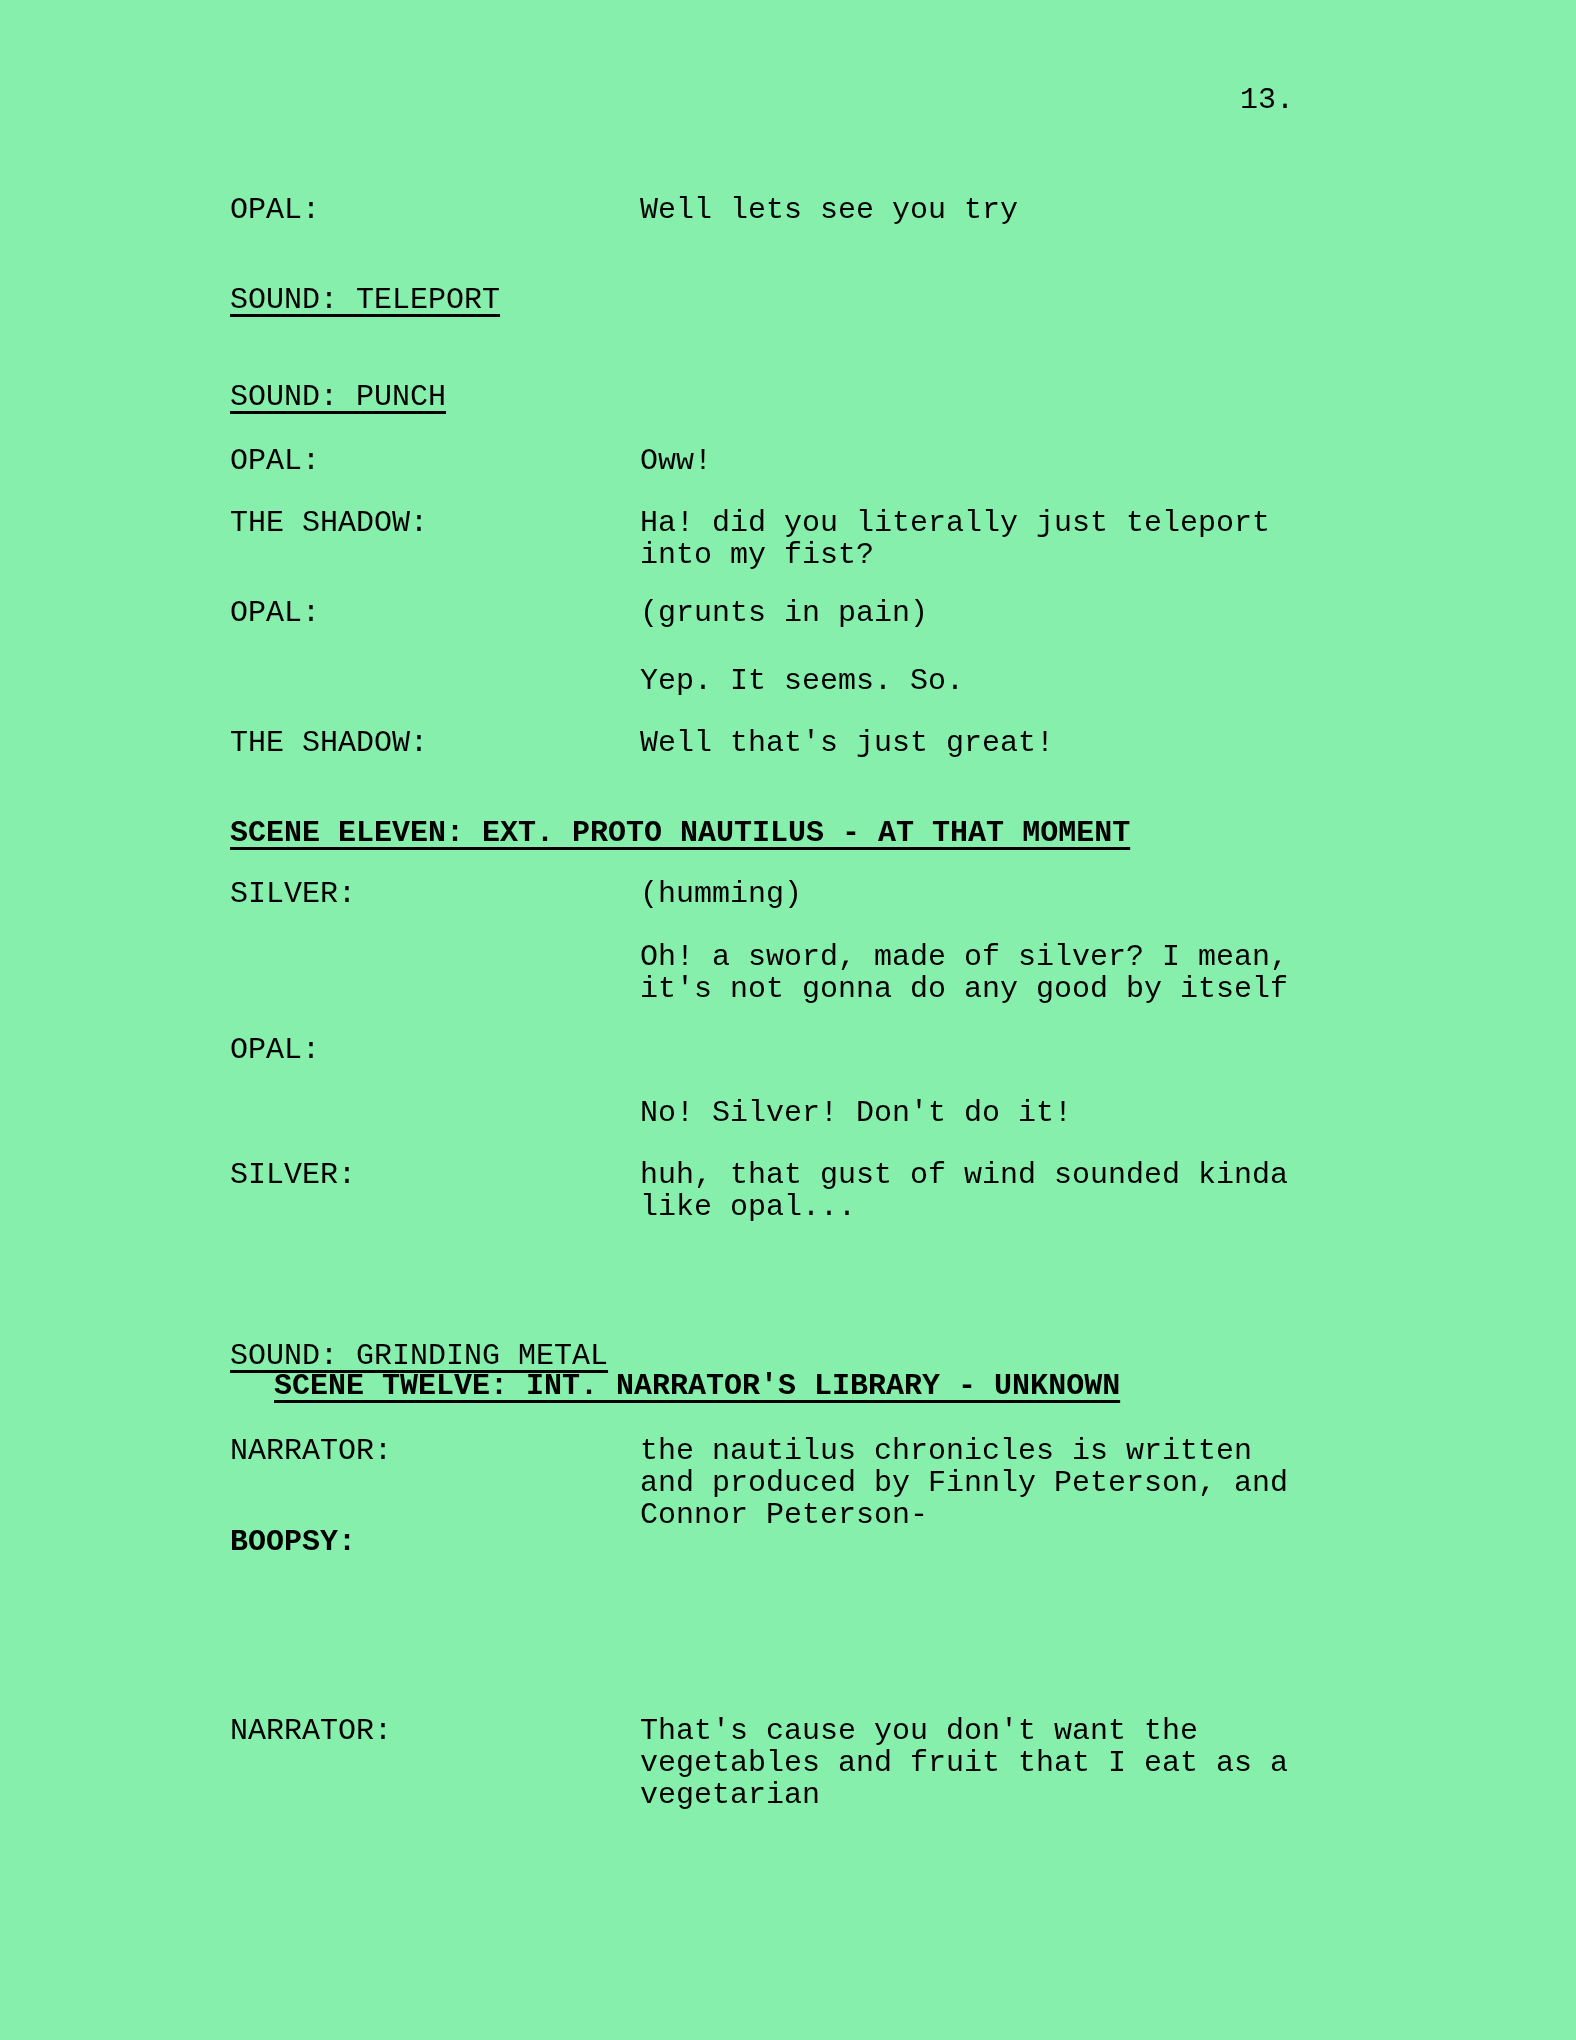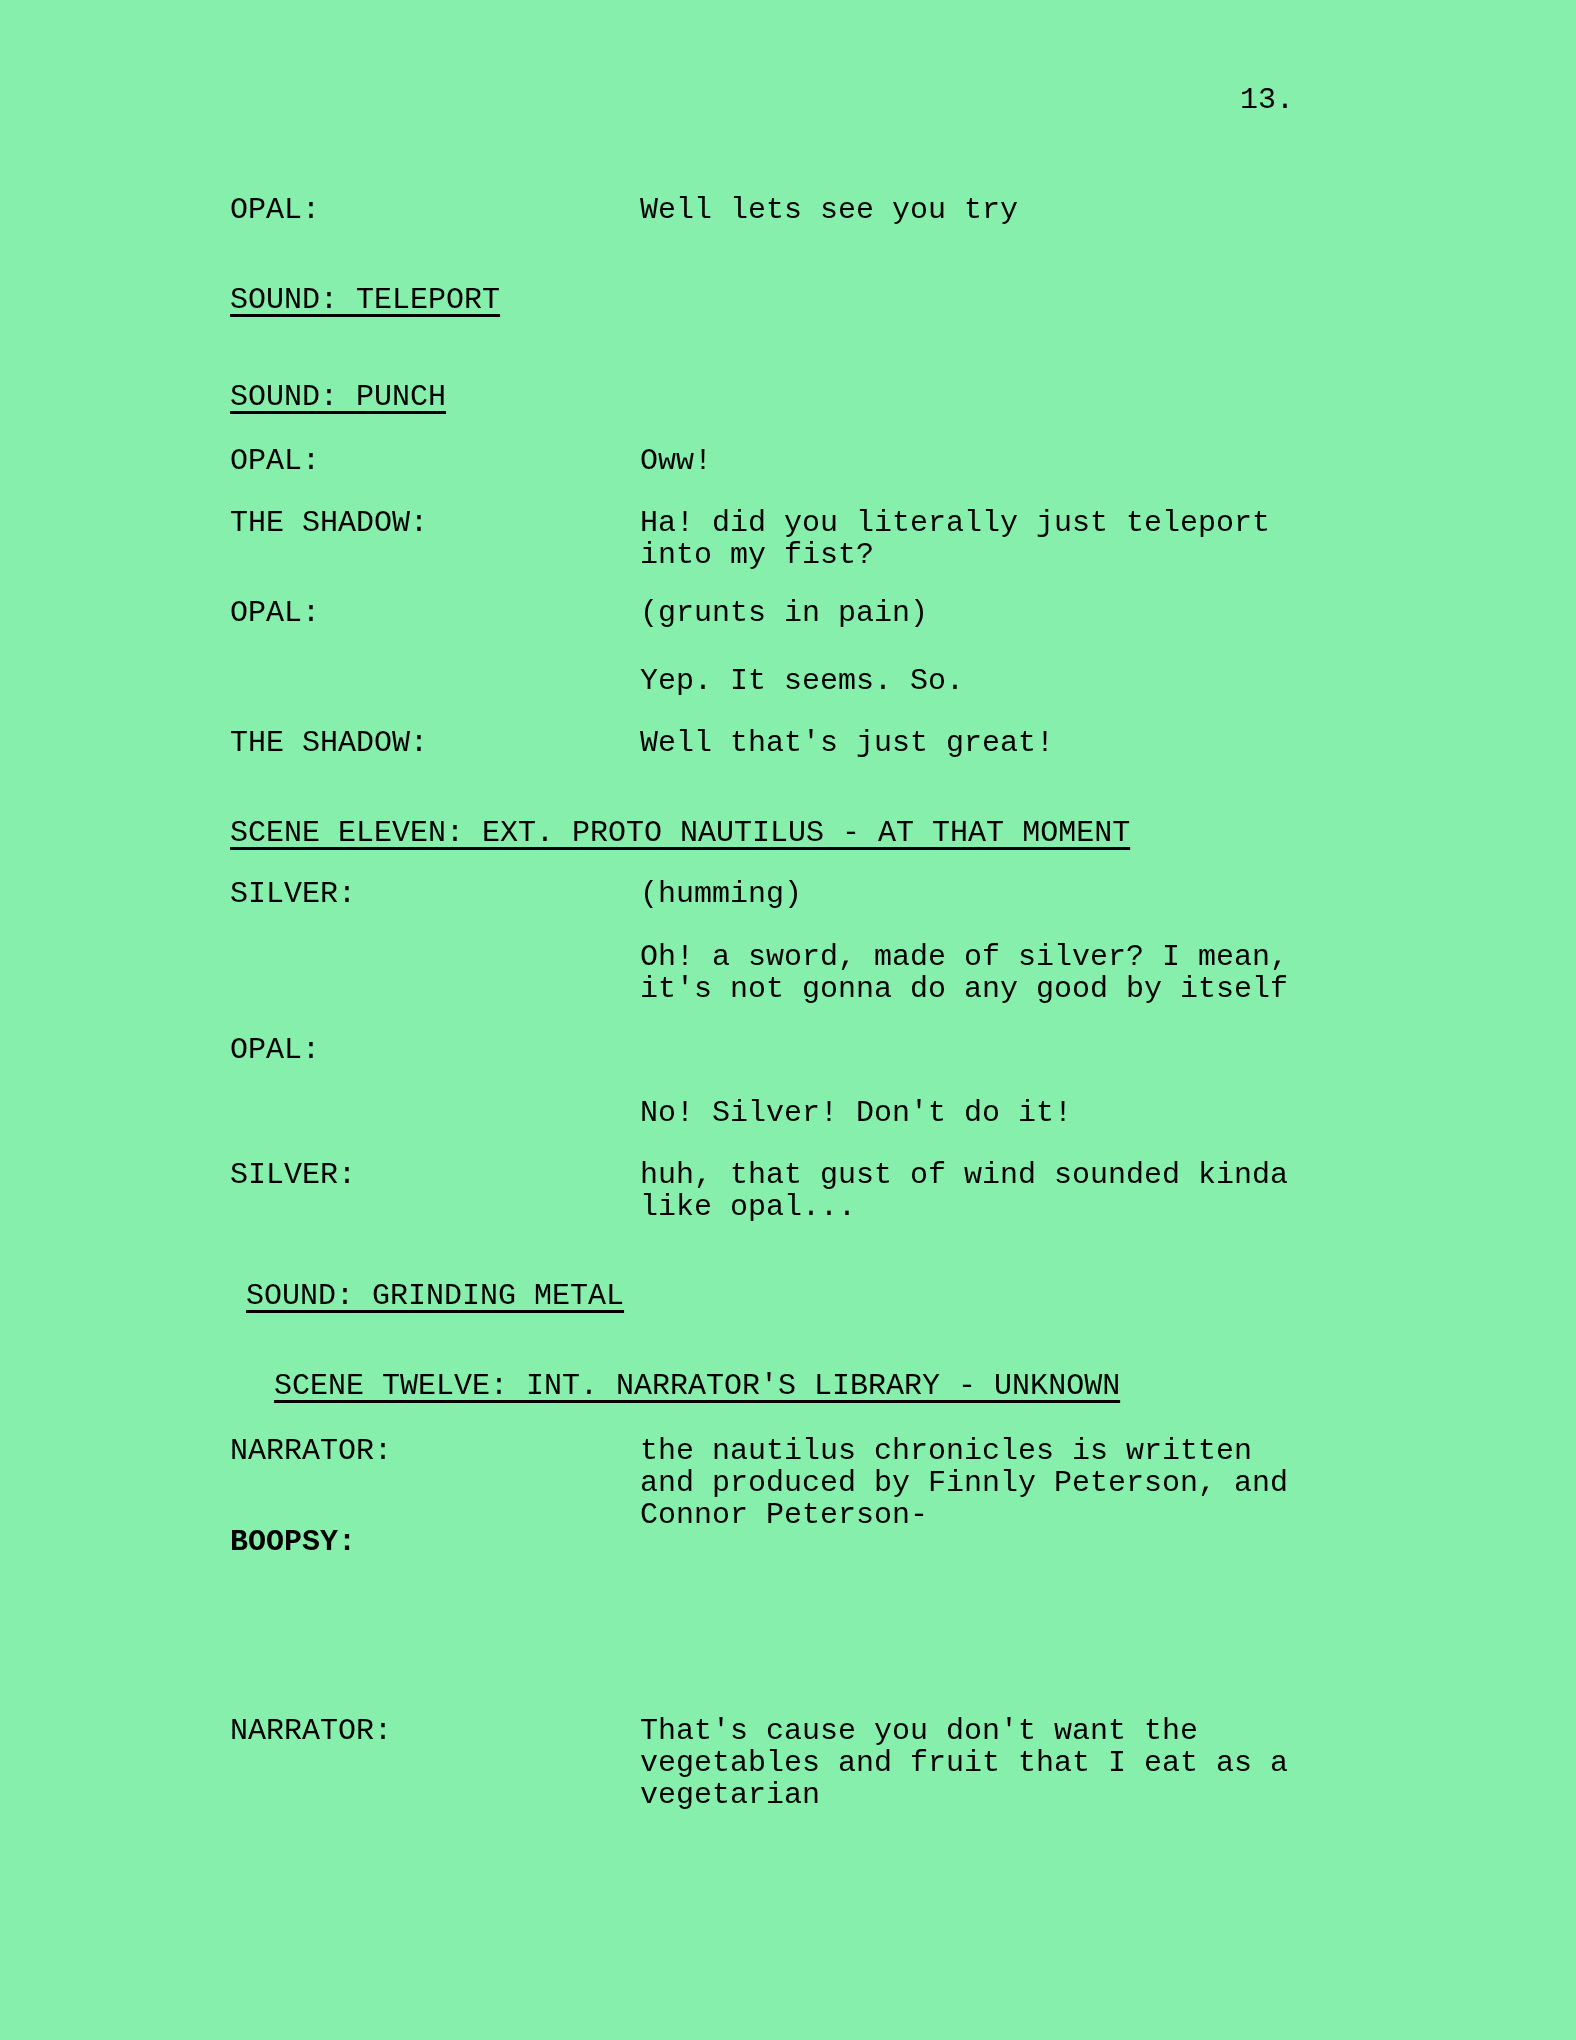--- a/index.html
+++ b/index.html
@@ -39,21 +39,21 @@
     flex: 0 0 675px;
     white-space: pre-line;
   }
   .cue-text {
     text-decoration: underline;
     text-decoration-thickness: 3px;
     text-underline-offset: 6px;
     white-space: nowrap;
   }
   .scene .cue-text {
-    font-weight: normal;
+    font-weight: bold;
     text-align: center;
   }
 </style>
 </head>
 <body>
 
 <div id="page">
   <div class="page-number">13.</div>
   <div id="blocks">
       <div class="block" style="top: 194px;">
@@ -104,21 +104,21 @@
   </div>
       <div class="block" style="top: 1097px;">
     <div class="name-cell"></div>
     <div class="text-cell">No! Silver! Don't do it!</div>
   </div>
       <div class="block" style="top: 1159px;">
     <div class="name-cell">SILVER:</div>
     <div class="text-cell">huh, that gust of wind sounded kinda
 like opal...</div>
   </div>
-      <div class="block sound" style="top: 1280px; margin-left: 16px;">
+      <div class="block sound" style="top: 1340px;">
     <span class="cue-text">SOUND: GRINDING METAL</span>
   </div>
       <div class="block scene" style="top: 1370px; margin-left: 44px;">
     <span class="cue-text">SCENE TWELVE: INT. NARRATOR'S LIBRARY - UNKNOWN</span>
   </div>
       <div class="block" style="top: 1435px;">
     <div class="name-cell">NARRATOR:</div>
     <div class="text-cell">the nautilus chronicles is written
 and produced by Finnly Peterson, and
 Connor Peterson-</div>

